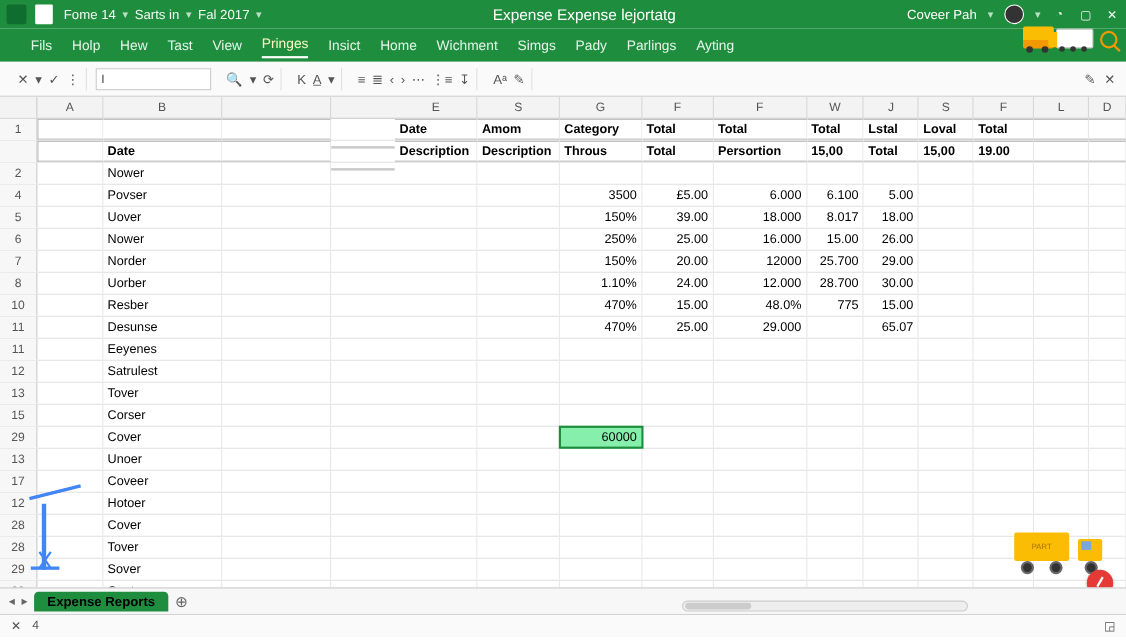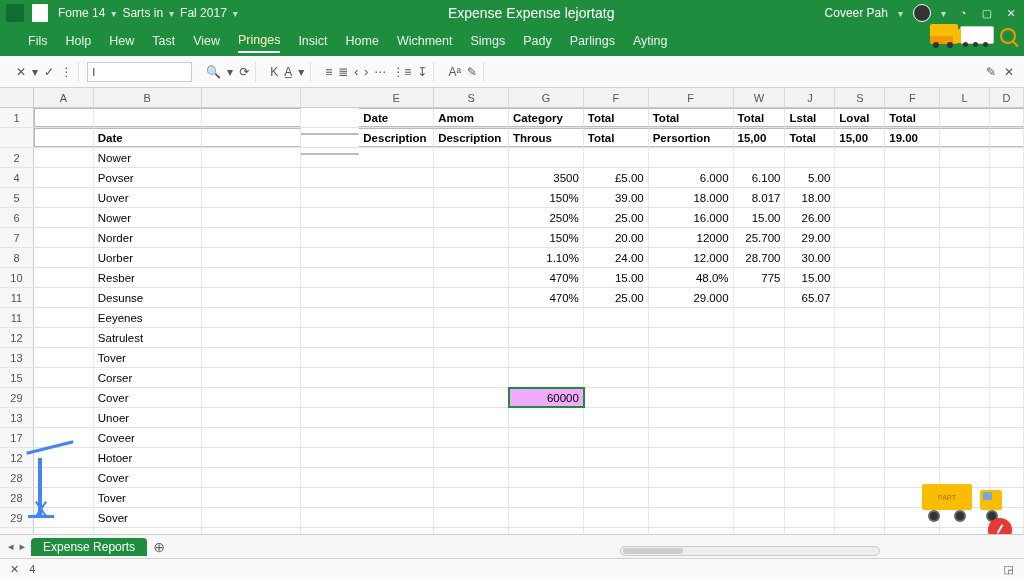--- a/index.html
+++ b/index.html
@@ -35,28 +35,28 @@
 .colhdr { display: flex; height: 20px; background: #f3f3f3; border-bottom:1px solid #ccc; position:relative;}
 .rowhdr-corner { width: 34px; border-right:1px solid #ccc; background:#f3f3f3;}
 .ch { border-right:1px solid #d7d7d7; text-align:center; font-size:11px; color:#555; display:flex;align-items:center;justify-content:center;}
 .grid { position:relative; }
 .row { display:flex; height:20px; border-bottom:1px solid #e3e3e3;}
 .rh { width:34px; border-right:1px solid #ccc; background:#f7f7f7; text-align:center; font-size:11px; color:#555; display:flex;align-items:center;justify-content:center;}
 .cell { border-right:1px solid #e8e8e8; padding:0 4px; font-size:11.5px; display:flex; align-items:center; overflow:hidden; white-space:nowrap;}
 .hdrcell { font-weight:600; background:#fff; border-top:1px solid #bbb; border-bottom:1px solid #bbb;}
 .hdrcell.first{border-left:1px solid #bbb;}
 .num { justify-content:flex-end; }
-.sel { outline:2px solid #1e8e3e; outline-offset:-1px; background:#f0abfc;}
+.sel { outline:2px solid #1e8e3e; outline-offset:-1px; background:#86efac;}
 .w-a{width:60px;} .w-b{width:108px;} .w-c{width:100px;} .w-d{width:58px;margin-top:25px;}
 .w-e{width:75px;} .w-s1{width:75px;} .w-g{width:75px;} .w-f1{width:65px;}
 .w-f2{width:85px;} .w-w{width:52px;} .w-j{width:50px;} .w-s2{width:50px;}
 .w-f3{width:55px;} .w-l{width:50px;} .w-dl{width:34px;}
 .tabs { position:absolute; bottom:0; left:0; right:0; height:24px; border-top:1px solid #ccc; display:flex; align-items:center; padding:0 8px; gap:6px; background:#f7f7f7;}
 .tabs .nav{font-size:11px;color:#666;cursor:pointer;}
-.sheet-tab { background:#1e8e3e; color:#ffffff; padding:2px 12px; border-radius:4px 4px 0 0; font-size:12px; font-weight:400;}
+.sheet-tab { background:#1e8e3e; color:#000000; padding:2px 12px; border-radius:4px 4px 0 0; font-size:12px; font-weight:700;}
 .sheet-add{color:#666;font-size:14px;cursor:pointer;}
 .status { height:21px; border-top:1px solid #ccc; display:flex; align-items:center; padding:0 10px; gap:10px; font-size:11px; color:#555; background:#fafafa;}
 .red-dot{position:absolute; right:12px; top:430px; width:24px;height:24px;background:#e53935;border-radius:50%;box-shadow:0 1px 3px rgba(0,0,0,.3);}
 .red-dot::after{content:"";position:absolute;top:6px;left:11px;width:2px;height:10px;background:#fff;transform:rotate(30deg);}
 .crane{position:absolute;left:18px;bottom:40px;width:70px;height:80px;pointer-events:none;}
 .crane .pole{position:absolute;left:20px;bottom:0;width:4px;height:60px;background:#4285f4;}
 .crane .arm{position:absolute;left:8px;top:8px;width:48px;height:3px;background:#4285f4;transform:rotate(-14deg);}
 .crane .base{position:absolute;left:10px;bottom:0;width:26px;height:3px;background:#4285f4;}
 .crane .x1{position:absolute;left:14px;bottom:8px;width:18px;height:2px;background:#4285f4;transform:rotate(55deg);}
 .crane .x2{position:absolute;left:14px;bottom:8px;width:18px;height:2px;background:#4285f4;transform:rotate(-55deg);}

